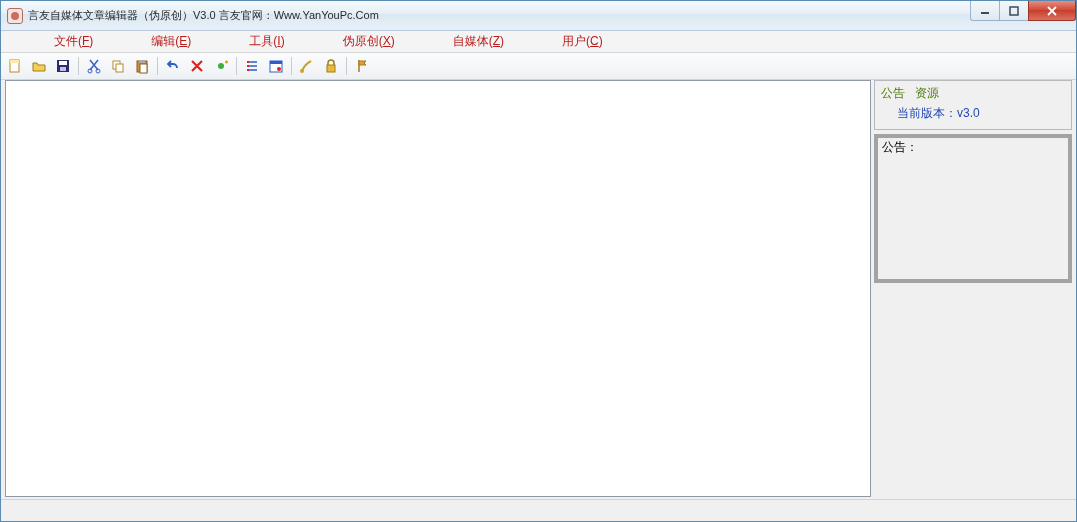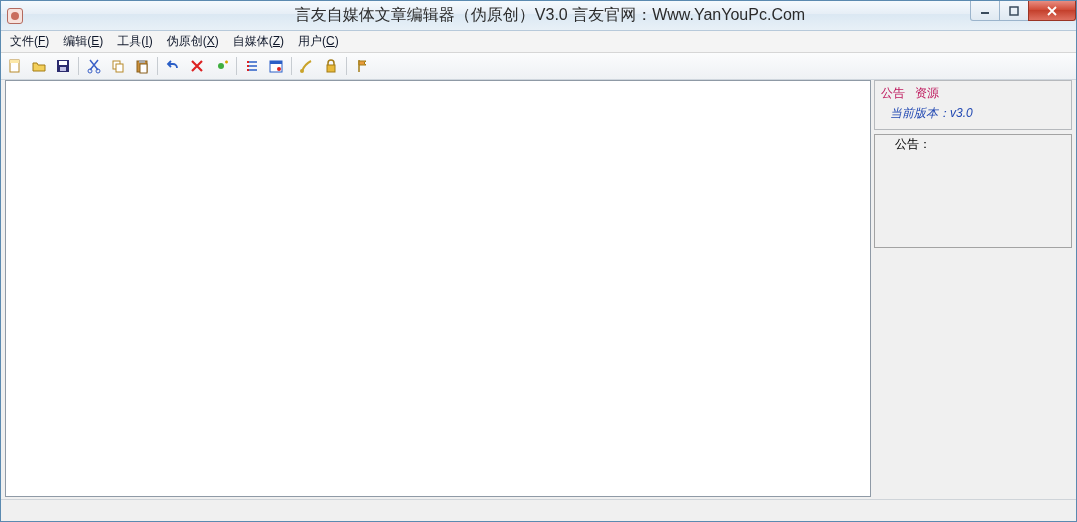--- a/index.html
+++ b/index.html
@@ -44,24 +44,23 @@
   .titlebar .app-icon::before{
     content:"";
     position:absolute; left:3px; top:3px;
     width:8px; height:8px;
     background:#c96e5e;
     border-radius:50%;
   }
   .titlebar .title-text {
     flex: 1;
     color: #2b2b2b;
-    font-size: 16px;
+    font-size: 11px;
     white-space: nowrap;
     overflow: hidden;
-    text-align: center;
   }
   .win-controls {
     display: flex;
     align-items: flex-start;
     position: absolute;
     right: 0;
     top: 0;
   }
   .win-btn {
     width: 30px;
@@ -90,22 +89,23 @@
   .menubar {
     height: 22px;
     background: #f4f4f4;
     border-bottom: 1px solid #d6d6d6;
     display: flex;
     align-items: center;
     padding: 0 2px;
   }
   .menu-item {
     padding: 2px 7px;
-    color: #0f172a;
+    color: #b91c1c;
     cursor: default;
+    margin-left: 44px;
   }
   .menu-item u { text-decoration: underline; }
 
   
   .toolbar {
     height: 27px;
     background: linear-gradient(#fbfcfd,#eef1f4);
     border-bottom: 1px solid #cfd6dd;
     display:flex;
     align-items:center;
@@ -154,29 +154,29 @@
     margin: 0 4px 2px 1px;
     gap:4px;
   }
   .panel {
     background:#f0f0f0;
     border:1px solid #b6b9bd;
     padding:4px 6px;
     font-size:12px;
   }
   .panel .tabs { display:flex; gap:10px; margin-bottom:3px;}
-  .panel .tabs span { color:#be185d; }
-  .panel .row { margin: 3px 9px; font-style: italic; }
+  .panel .tabs span { color:#4d7c0f; }
+  .panel .row { margin: 3px 16px; }
   .blue-label { color:#2148b2; }
   .blue-link { color:#2148b2; cursor:pointer; }
   .notice-box {
     background:#f0f0f0;
-    border:1px solid #a3a3a3;
-    height: 114px;
-    padding:2px 20px;
+    border:4px solid #a3a3a3;
+    height: 149px;
+    padding:2px 4px;
     font-size:12px;
     line-height:15px;
     color:#000;
     overflow:hidden;
   }
 
   
   .statusbar {
     height: 22px;
     background:#f0f0f0;

